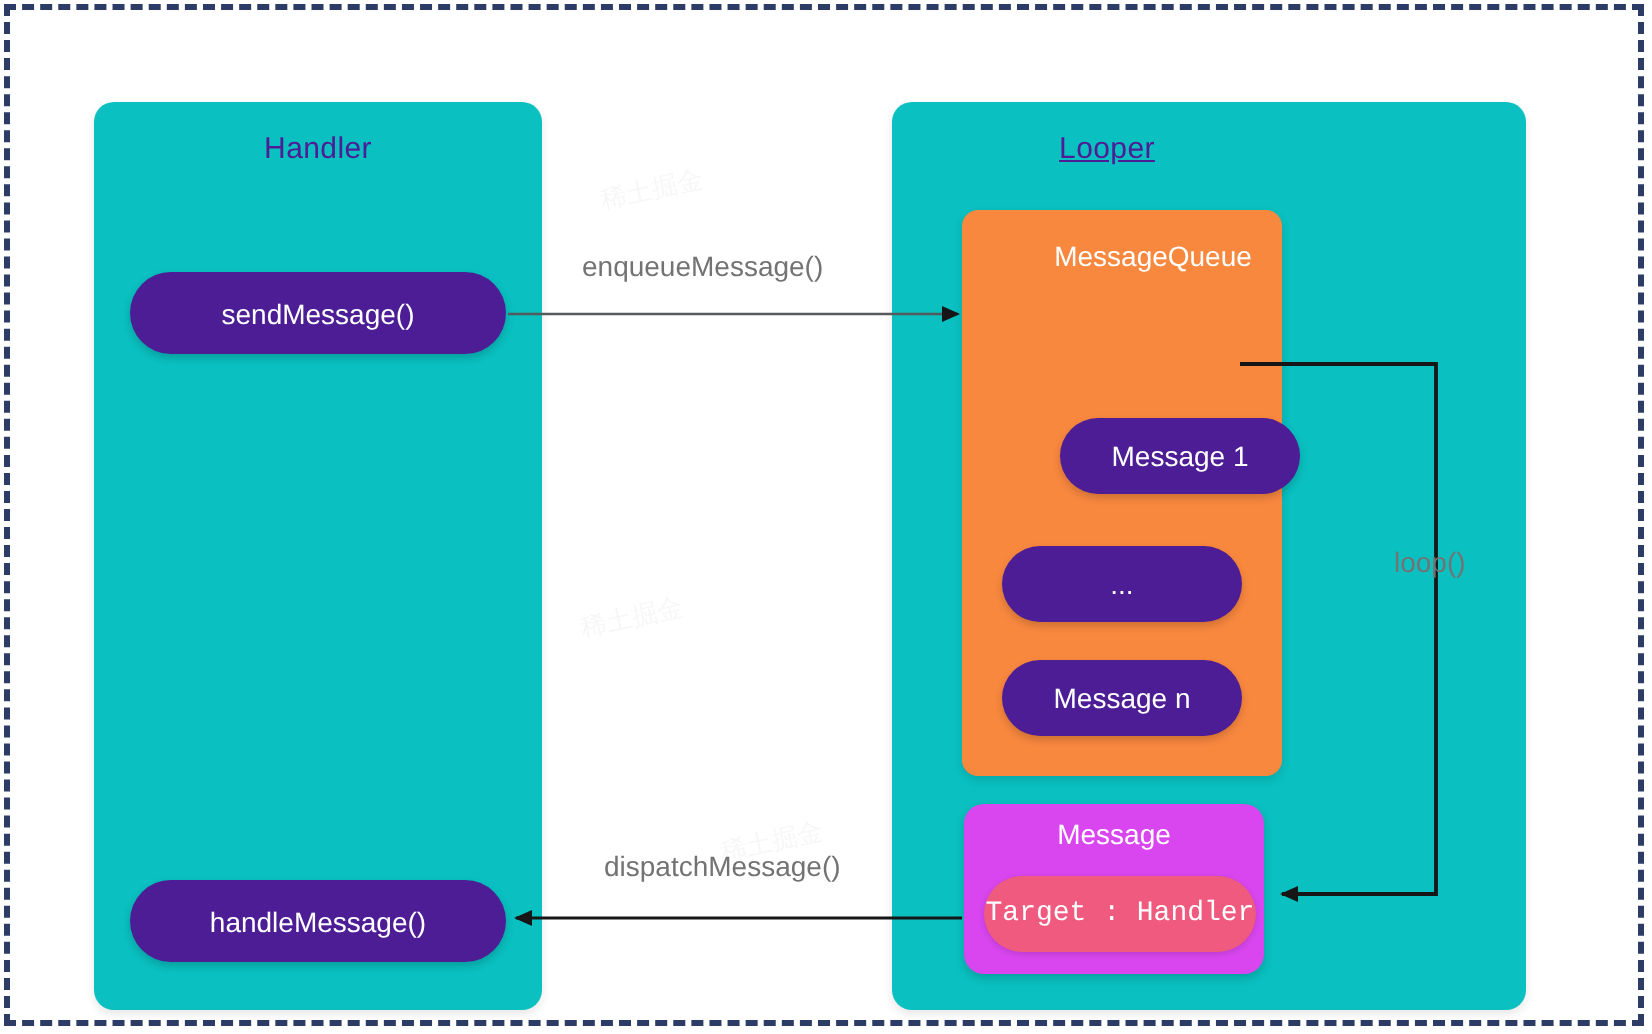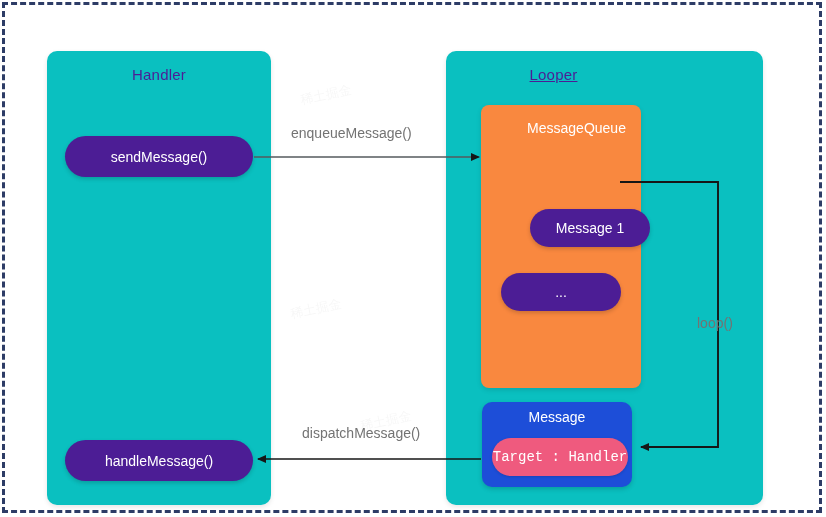--- a/index.html
+++ b/index.html
@@ -72,21 +72,21 @@
     font-size: 14px;
     display: flex;
     align-items: center;
     justify-content: center;
     box-shadow: 0 2px 4px rgba(0,0,0,0.18);
     box-sizing: border-box;
   }
 
   .msg-group {
     position: absolute;
-    background: #1d4ed8;
+    background: #d946ef;
     border-radius: 10px;
     box-shadow: 0 2px 5px rgba(0,0,0,0.18);
     box-sizing: border-box;
   }
   .msg-group-title {
     position: absolute;
     left: 0;
     right: 0;
     top: 7px;
     text-align: center;
@@ -162,20 +162,21 @@
   <div class="box container-box" style="left:446px; top:51px; width:317px; height:454px;">
     <div class="container-title" style="top:15px; left:0; width:215px;text-decoration:underline;">Looper</div>
   </div>
 
   <div class="box queue-box" style="left:481px; top:105px; width:160px; height:283px;">
     <div class="queue-title" style="top:15px;padding-left:31px;">MessageQueue</div>
   </div>
 
   <div class="pill" style="left:530px; top:165px; width:120px; height:38px;margin-top:44px;">Message 1</div>
   <div class="pill" style="left:501px; top:273px; width:120px; height:38px;">...</div>
+  <div class="pill" style="left:501px; top:330px; width:120px; height:38px;">Message n</div>
 
   <div class="msg-group" style="left:482px; top:402px; width:150px; height:85px;">
     <div class="msg-group-title">Message</div>
     <div class="pink-pill" style="left:10px; top:36px; width:136px; height:38px;">Target : Handler</div>
   </div>
 
 
   <svg id="arrows" viewBox="0 0 826 517" xmlns="http://www.w3.org/2000/svg">
     <defs>
       <marker id="ah" markerWidth="9" markerHeight="8" refX="8" refY="4" orient="auto" markerUnits="userSpaceOnUse">
@@ -184,16 +185,16 @@
     </defs>
 
     <line x1="254" y1="157" x2="479" y2="157" stroke="#555a5e" stroke-width="1.3" marker-end="url(#ah)"></line>
 
     <polyline points="620,182 718,182 718,447 641,447" fill="none" stroke="#161616" stroke-width="1.9" marker-end="url(#ah)"></polyline>
 
     <line x1="481" y1="459" x2="258" y2="459" stroke="#161616" stroke-width="1.5" marker-end="url(#ah)"></line>
   </svg>
 
   <div class="edge-label" style="left:291px; top:125px;">enqueueMessage()</div>
-  <div class="edge-label" style="left:697px; top:273px;margin-top:42px;">loop()</div>
+  <div class="edge-label" style="left:697px; top:273px;">loop()</div>
   <div class="edge-label" style="left:302px; top:425px;">dispatchMessage()</div>
 
 </div>
 
 </body></html>

